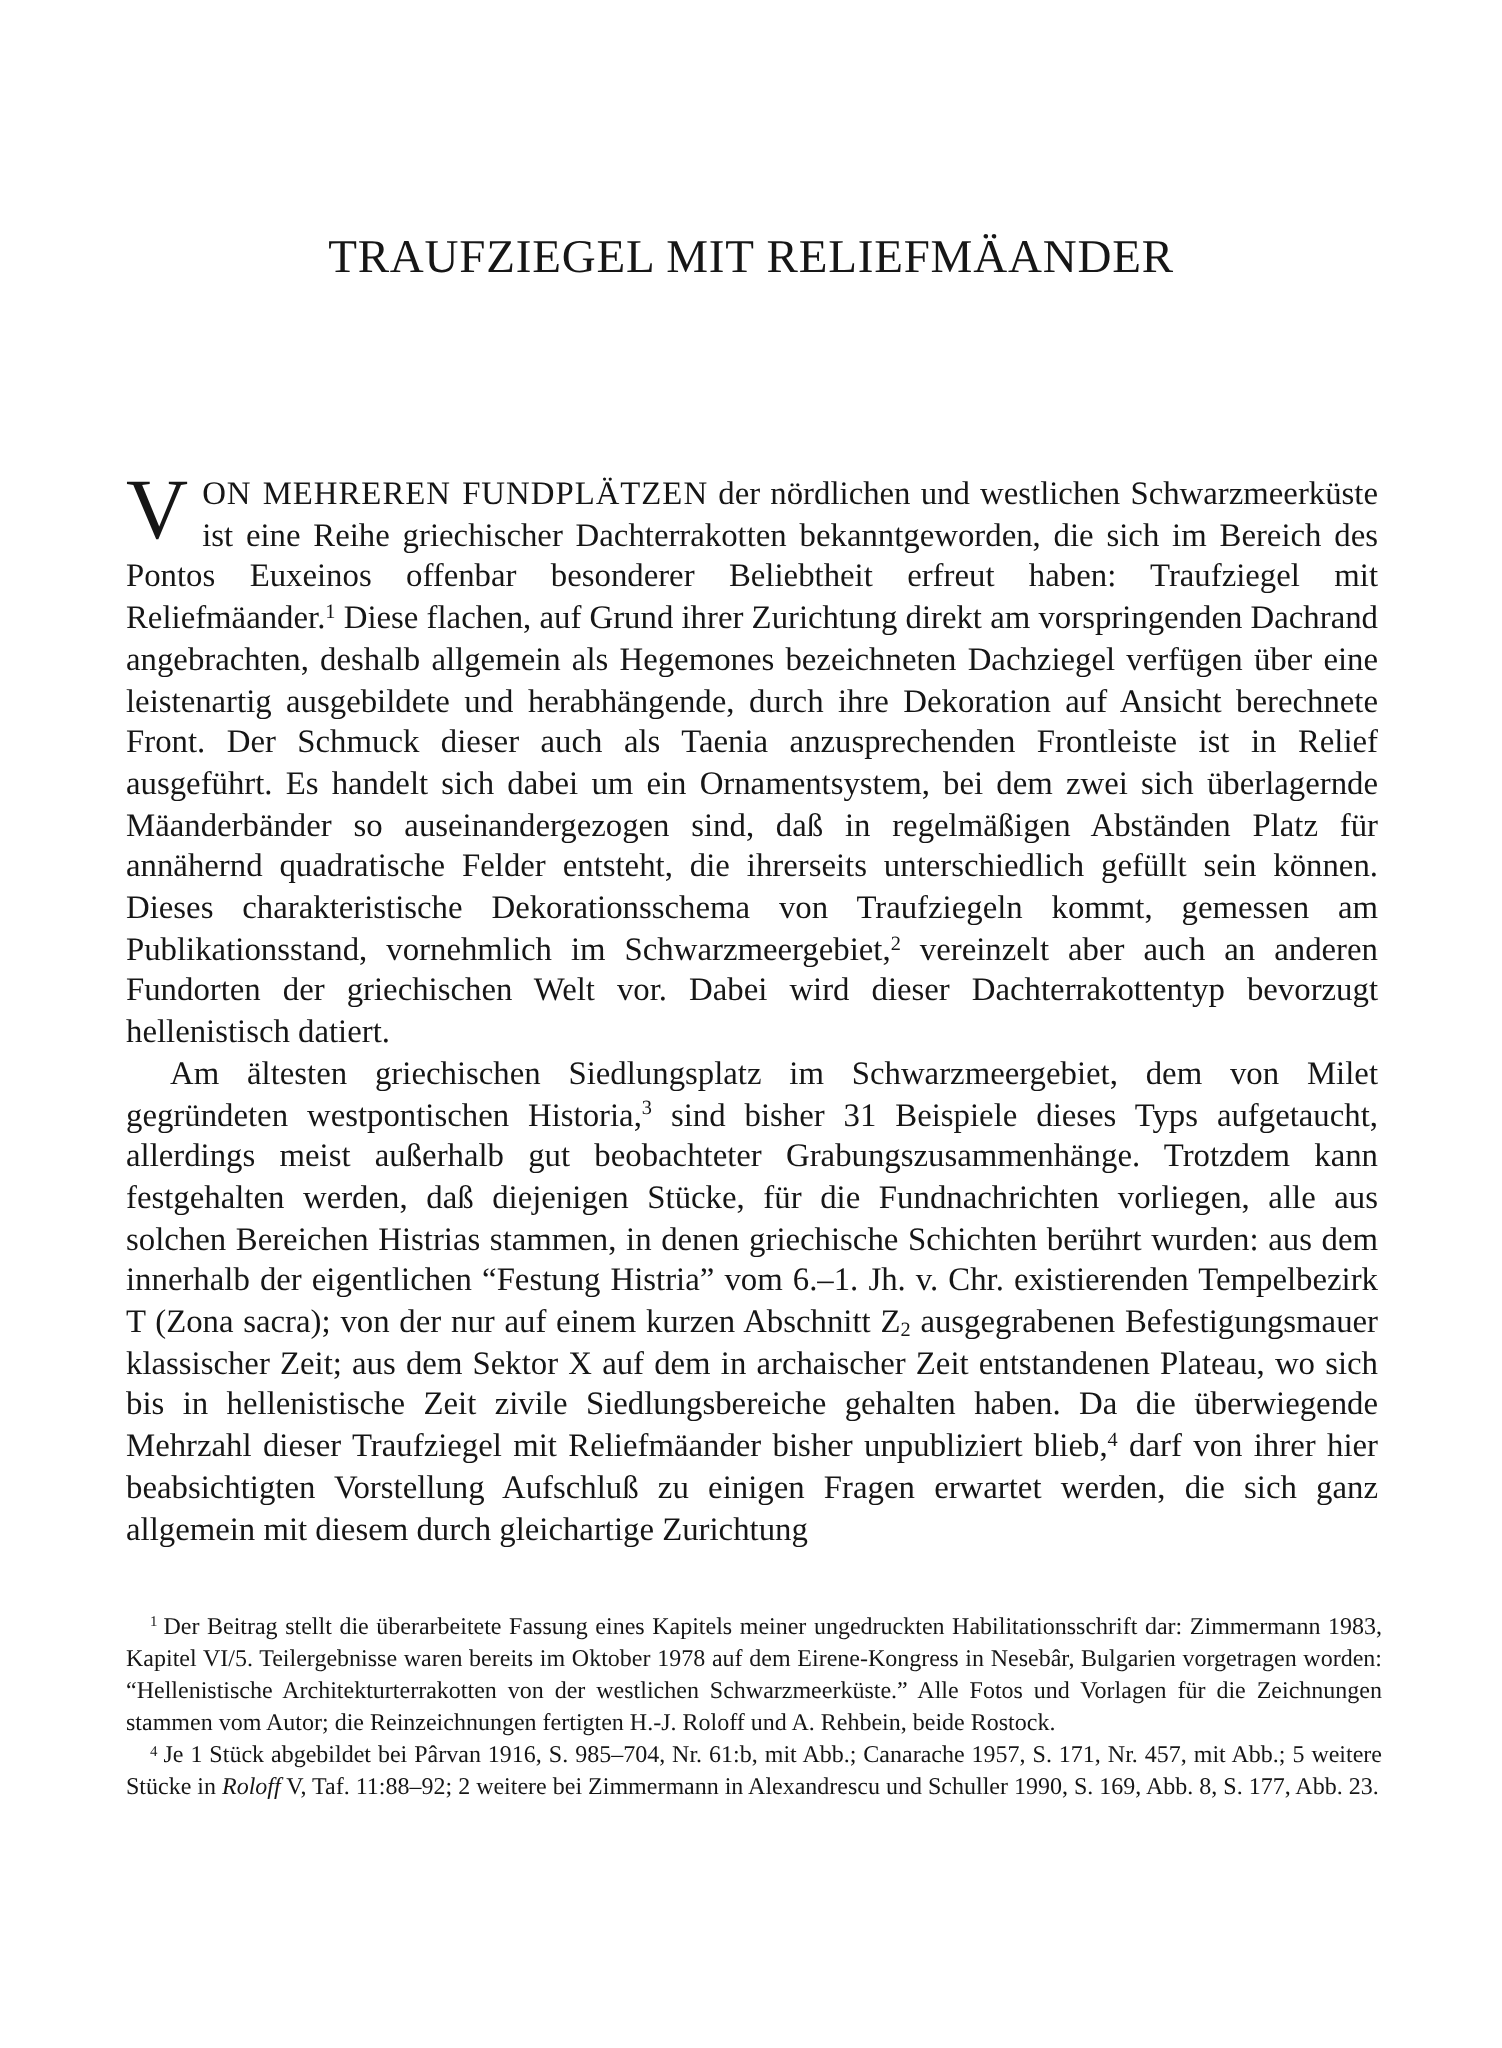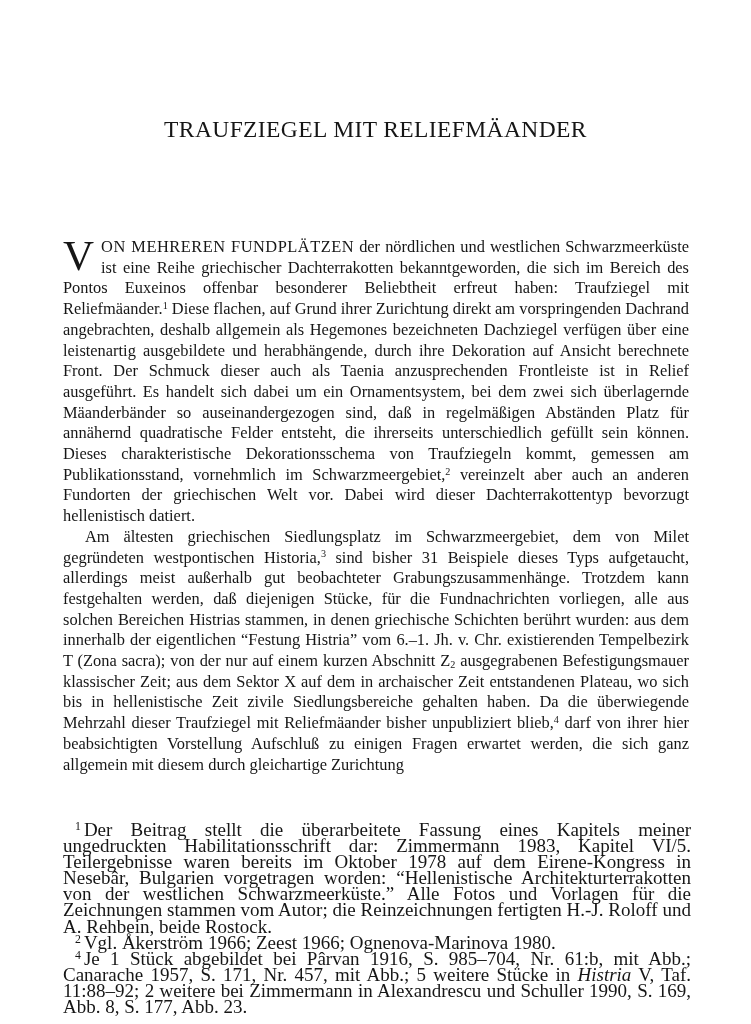--- a/index.html
+++ b/index.html
@@ -50,22 +50,22 @@
   .caps { letter-spacing: 0.5px; }
   sup.sup-num, sup.fn-marker {
     font-size: 0.62em; line-height: 0;
     position: relative; vertical-align: baseline; top: -0.5em;
   }
   sub.sub-num {
     font-size: 0.62em; line-height: 0;
     position: relative; vertical-align: baseline; top: 0.2em;
   }
   .footnotes {
-    position: absolute; top: 822px; left: 63px; width: 628px;
-    font-size: 19px;
+    position: absolute; top: 805px; left: 63px; width: 628px;
+    font-size: 12px;
     line-height: 16.1px;
     text-align: justify;
   }
   .footnote { margin: 0; text-indent: 12px; }
   .fn-marker { margin-right: 3px; }
   i { font-style: italic; }
 </style>
 </head>
 <body>
 
@@ -77,17 +77,16 @@
     </h1>
   </header>
 
   <main class="body-text" id="body-paragraphs">
       <p class="para"><span class="dropcap">V</span><span class="caps">ON MEHREREN FUNDPLÄTZEN</span><span> der nördlichen und westlichen Schwarzmeerküste ist eine Reihe griechischer Dachterrakotten bekanntgeworden, die sich im Bereich des Pontos Euxeinos offenbar besonderer Beliebtheit erfreut haben: Traufziegel mit Reliefmäander.</span><sup class="sup-num">1</sup><span> Diese flachen, auf Grund ihrer Zurichtung direkt am vorspringenden Dachrand angebrachten, deshalb allgemein als Hegemones bezeichneten Dachziegel verfügen über eine leistenartig ausgebildete und herabhängende, durch ihre Dekoration auf Ansicht berechnete Front.  Der Schmuck dieser auch als Taenia anzusprechenden Frontleiste ist in Relief ausgeführt. Es handelt sich dabei um ein Ornamentsystem, bei dem zwei sich überlagernde Mäanderbänder so auseinandergezogen sind, daß in regelmäßigen Abständen Platz für annähernd quadratische Felder entsteht, die ihrerseits unterschiedlich gefüllt sein können.  Dieses charakteristische Dekorationsschema von Traufziegeln kommt, gemessen am Publikationsstand, vornehmlich im Schwarzmeergebiet,</span><sup class="sup-num">2</sup><span> vereinzelt aber auch an anderen Fundorten der griechischen Welt vor.  Dabei wird dieser Dachterrakottentyp bevorzugt hellenistisch datiert.</span></p>
       <p class="para indent"><span>Am ältesten griechischen Siedlungsplatz im Schwarzmeergebiet, dem von Milet gegründeten westpontischen Historia,</span><sup class="sup-num">3</sup><span> sind bisher 31 Beispiele dieses Typs aufgetaucht, allerdings meist außerhalb gut beobachteter Grabungszusammenhänge.  Trotzdem kann festgehalten werden, daß diejenigen Stücke, für die Fundnachrichten vorliegen, alle aus solchen Bereichen Histrias stammen, in denen griechische Schichten berührt wurden: aus dem innerhalb der eigentlichen “Festung Histria” vom 6.–1. Jh. v. Chr. existierenden Tempelbezirk T (Zona sacra); von der nur auf einem kurzen Abschnitt Z</span><sub class="sub-num">2</sub><span> ausgegrabenen Befestigungsmauer klassischer Zeit; aus dem Sektor X auf dem in archaischer Zeit entstandenen Plateau, wo sich bis in hellenistische Zeit zivile Siedlungsbereiche gehalten haben.  Da die überwiegende Mehrzahl dieser Traufziegel mit Reliefmäander bisher unpubliziert blieb,</span><sup class="sup-num">4</sup><span> darf von ihrer hier beabsichtigten Vorstellung Aufschluß zu einigen Fragen erwartet werden, die sich ganz allgemein mit diesem durch gleichartige Zurichtung</span></p>
     </main>
 
   <footer class="footnotes" id="footnotes">
       <p class="footnote"><sup class="fn-marker">1</sup><span>Der Beitrag stellt die überarbeitete Fassung eines Kapitels meiner ungedruckten Habilitationsschrift dar:  Zimmermann 1983, Kapitel VI/5.  Teilergebnisse waren bereits im Oktober 1978 auf dem Eirene-Kongress in Nesebâr, Bulgarien vorgetragen worden: “Hellenistische Architekturterrakotten von der westlichen Schwarzmeerküste.” Alle Fotos und Vorlagen für die Zeichnungen stammen vom Autor; die Reinzeichnungen fertigten H.-J. Roloff und A. Rehbein, beide Rostock.</span></p>
-      <p class="footnote"><sup class="fn-marker">2</sup><span>Vgl. Åkerström 1966; Zeest 1966; Ognenova-Marinova 1980.</span></p>
-      <p class="footnote"><sup class="fn-marker">4</sup><span>Je 1 Stück abgebildet bei Pârvan 1916, S. 985–704, Nr. 61:b, mit Abb.; Canarache 1957, S. 171, Nr. 457, mit Abb.; 5 weitere Stücke in </span><i>Histria</i><span> V, Taf. 11:88–92; 2 weitere bei Zimmermann in Alexandrescu und Schuller 1990, S. 169, Abb. 8, S. 177, Abb. 23.</span></p>
+      <p class="footnote"><sup class="fn-marker">4</sup><span>Je 1 Stück abgebildet bei Pârvan 1916, S. 985–704, Nr. 61:b, mit Abb.; Canarache 1957, S. 171, Nr. 457, mit Abb.; 5 weitere Stücke in </span><i>Roloff</i><span> V, Taf. 11:88–92; 2 weitere bei Zimmermann in Alexandrescu und Schuller 1990, S. 169, Abb. 8, S. 177, Abb. 23.</span></p>
     </footer>
 
 </div>
 
 </body></html>

